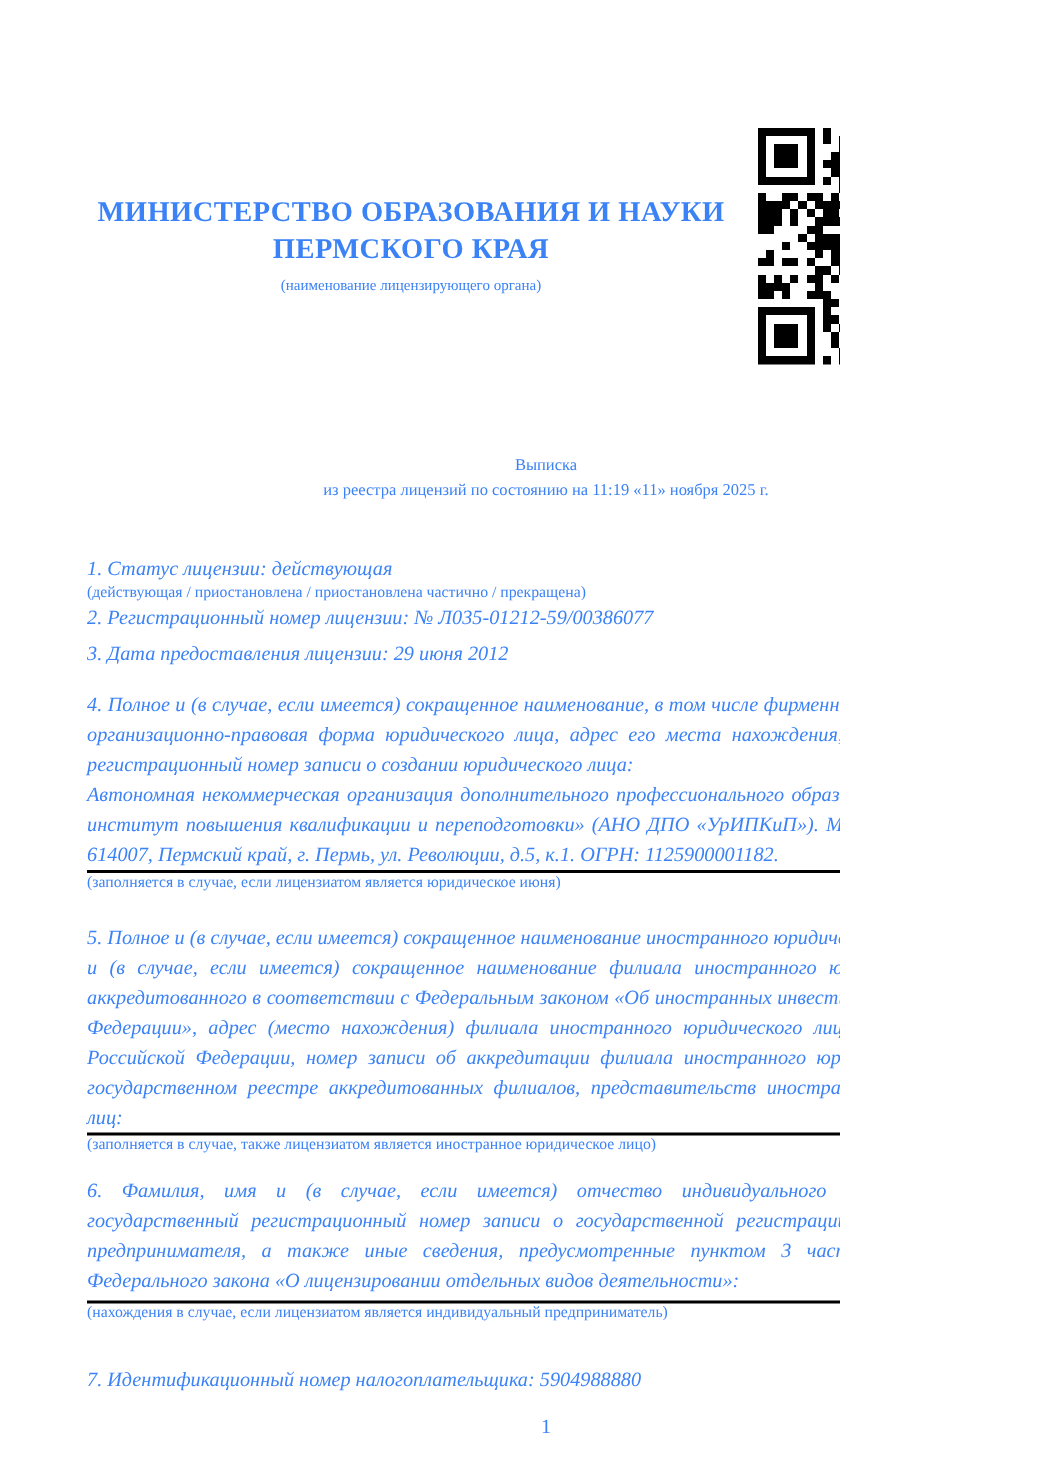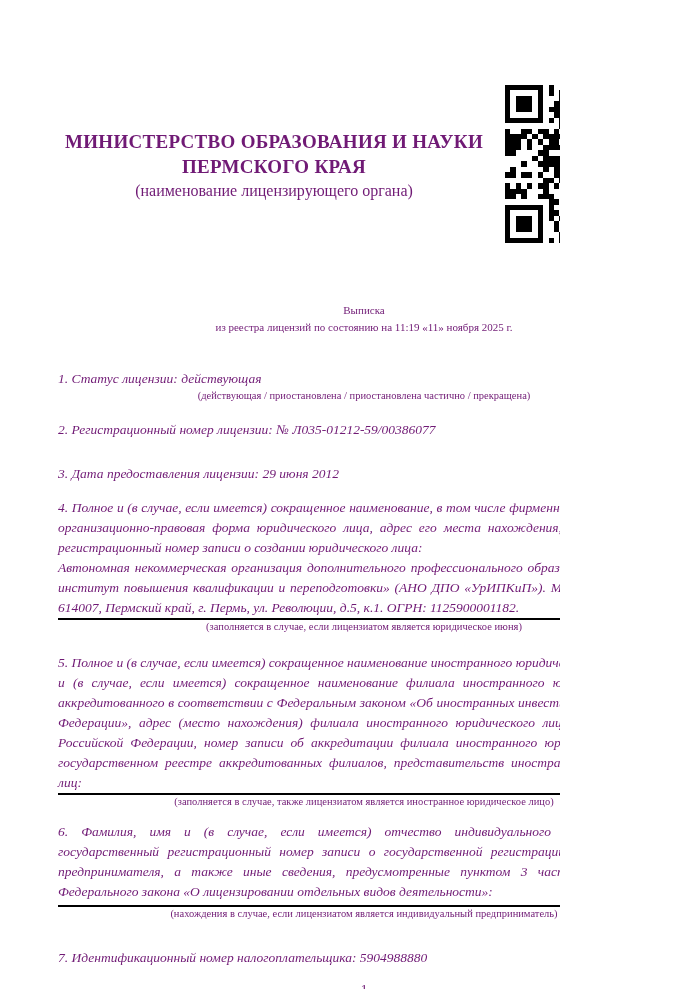--- a/index.html
+++ b/index.html
@@ -1,35 +1,35 @@
 <!DOCTYPE html>
 <html><head>
 <meta charset="utf-8">
 <style>
   html,body{margin:0;padding:0;background:#fff;}
   .page{
     position:relative;width:560px;height:989px;background:#ffffff;
-    font-family:"Liberation Serif", serif;color:#701a75;overflow:hidden;
+    font-family:"Liberation Serif", serif;color:#3b82f6;overflow:hidden;
   }
   .qr{
     position:absolute;left:505px;top:85px;width:158px;height:158px;
     shape-rendering:crispEdges;
   }
   .header{position:absolute;left:58px;top:129px;width:432px;text-align:center;}
   .ministry-line{font-weight:bold;font-size:19px;line-height:25px;letter-spacing:.3px;}
-  .header-caption{font-size:16px;line-height:12px;margin-top:6px;}
+  .header-caption{font-size:10px;line-height:12px;margin-top:6px;}
   .body{position:absolute;left:58px;top:302px;width:612px;font-size:13.5px;line-height:20px;}
   .doc-title{text-align:center;font-size:11px;line-height:17px;}
   .sec{margin:0;}
   .ptext{text-align:justify;font-style:italic;}
-  .caption{font-size:10.5px;line-height:13px;text-align:center;}
+  .caption{font-size:10.5px;line-height:13px;text-align:left;}
   .rule{border-top:2px solid #000;height:0;}
   .s1{margin-top:33px;}
-  .s2{margin-top:18px;}
-  .s3{margin-top:24px;}
+  .s2{}
+  .s3{margin-top:4px;}
   .s4{margin-top:14px;}
   .s5{margin-top:20px;}
   .s6{margin-top:14px;}
   .s6 .rule{margin-top:3px;}
   .s7{margin-top:28px;}
   .pagenum{margin-top:11px;text-align:center;font-size:13.5px;}
 </style>
 </head>
 <body>
 

